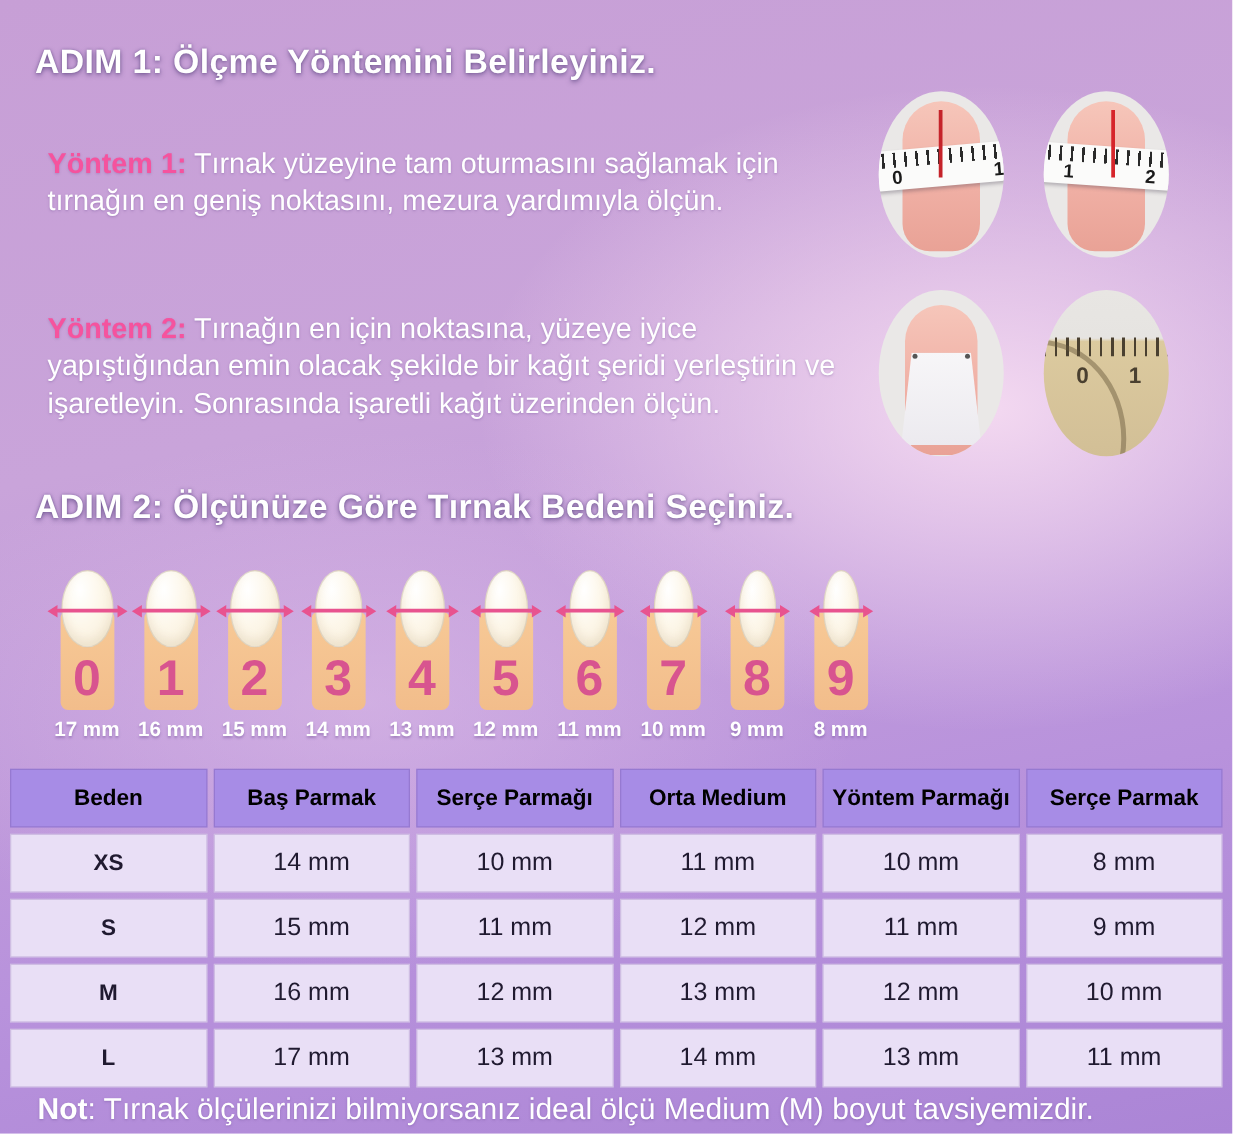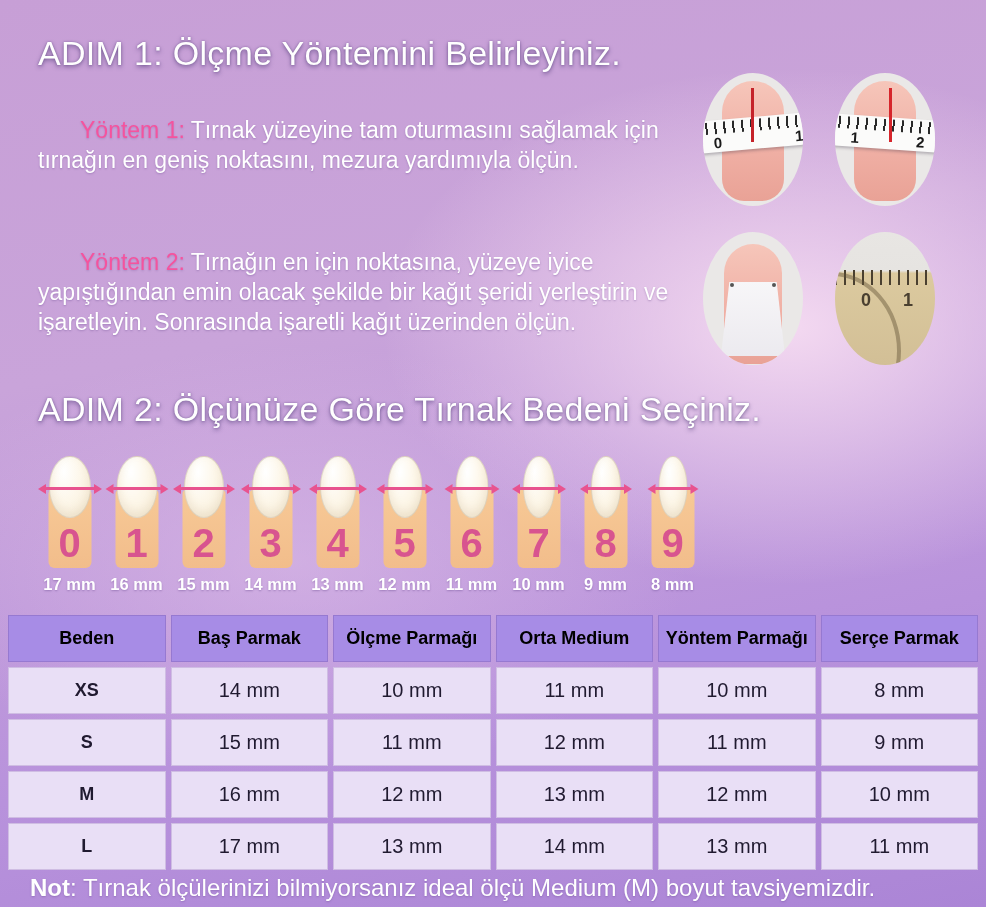--- a/index.html
+++ b/index.html
@@ -8,35 +8,35 @@
     position:relative;
     width:986px;height:907px;
     overflow:hidden;
     background:
       radial-gradient(55% 38% at 80% 36%, rgba(246,220,242,0.95) 0%, rgba(246,220,242,0) 75%),
       radial-gradient(50% 30% at 30% 62%, rgba(230,200,235,0.45) 0%, rgba(230,200,235,0) 80%),
       linear-gradient(168deg, #c79fd6 0%, #c9a4da 35%, #b892dc 72%, #ab85d6 100%);
   }
   
   .h-title{
-    position:absolute;left:38px;
-    font-size:34px;font-weight:400;letter-spacing:.3px;color:#fff;
+    position:absolute;left:28px;
+    font-size:27px;font-weight:700;letter-spacing:.3px;color:#fff;
     text-shadow:0 2px 4px rgba(62,44,104,.55), 0 0 2px rgba(62,44,104,.4);
     white-space:nowrap;
   }
   #title1{top:34px;}
   #title2{top:390px;}
   .para{
     position:absolute;left:38px;width:645px;
     font-size:23px;line-height:30px;color:#fff;
     text-shadow:0 1px 2px rgba(92,62,132,.35);
   }
   #para1{top:92px;}
   #para2{top:224px;}
-  .accent{font-weight:400;color:#f5539e;text-shadow:0 1px 2px rgba(92,62,132,.25);margin-left:42px;}
+  .accent{font-weight:700;color:#f5539e;text-shadow:0 1px 2px rgba(92,62,132,.25);}
   
   .photos{
     position:absolute;left:703px;top:73px;
     display:grid;grid-template-columns:100px 100px;gap:26px 32px;
   }
   .photo{
     position:relative;width:100px;height:133px;border-radius:50%;
     overflow:hidden;background:#eae8e7;
   }
   .ph-finger{
@@ -303,21 +303,21 @@
       <div class="mm">8 mm</div>
     </div>
   </div>
 
 
   <table class="size-table">
     <thead>
       <tr>
         <th>Beden</th>
         <th>Baş Parmak</th>
-        <th>Ölçme Parmağı</th>
+        <th>Serçe Parmağı</th>
         <th>Orta Medium</th>
         <th>Yöntem Parmağı</th>
         <th>Serçe Parmak</th>
       </tr>
     </thead>
     <tbody>
       <tr>
         <td class="rowlabel">XS</td>
         <td>14 mm</td>
         <td>10 mm</td>

